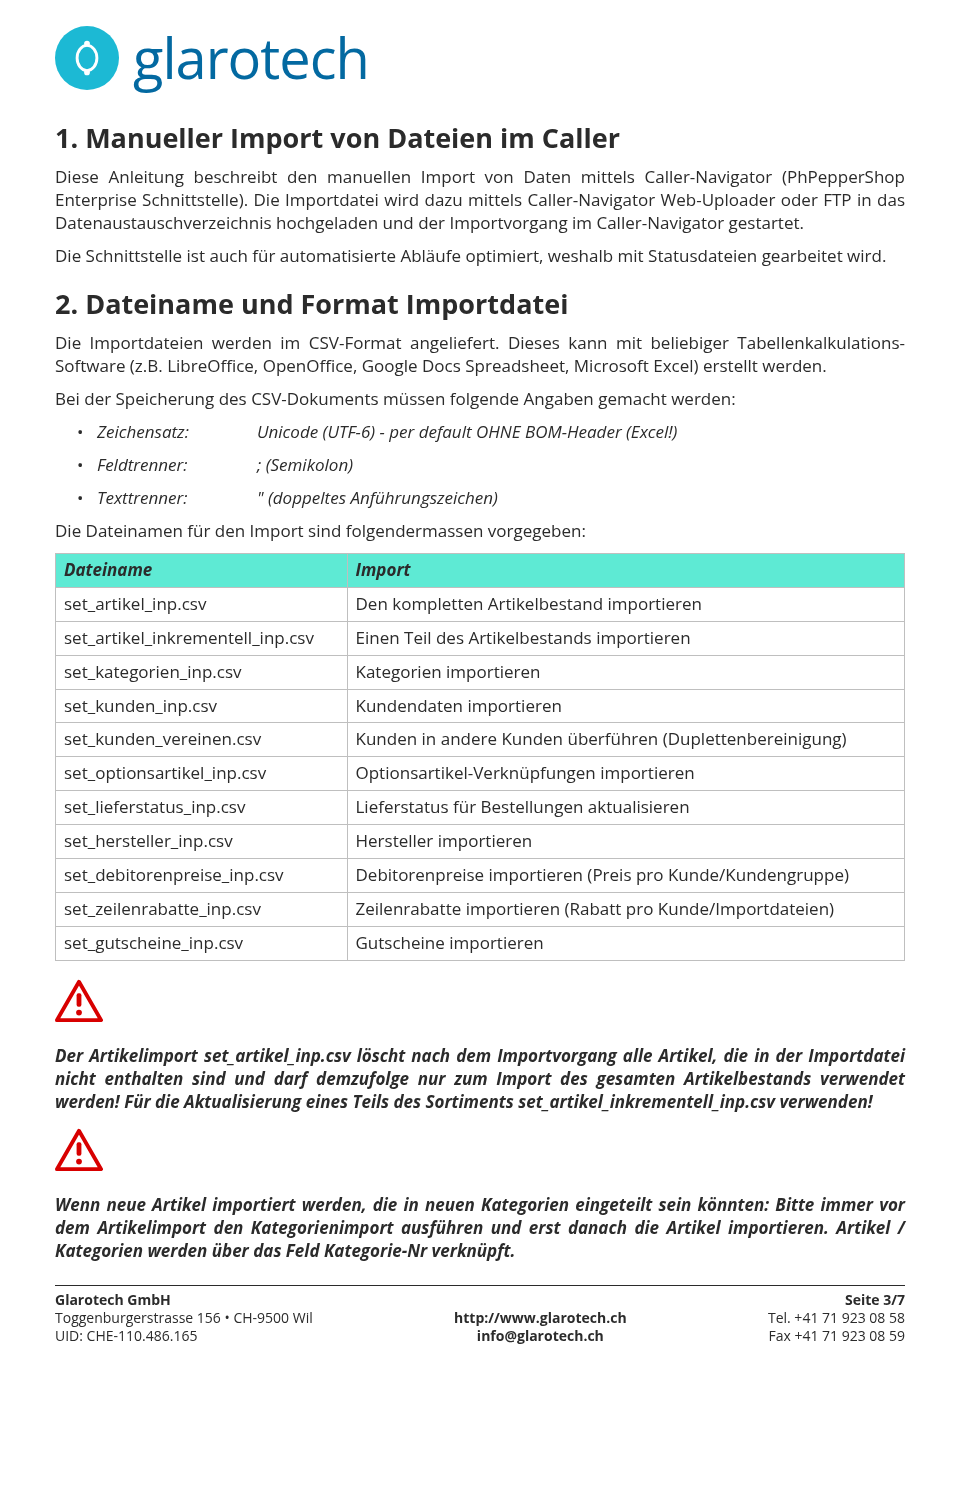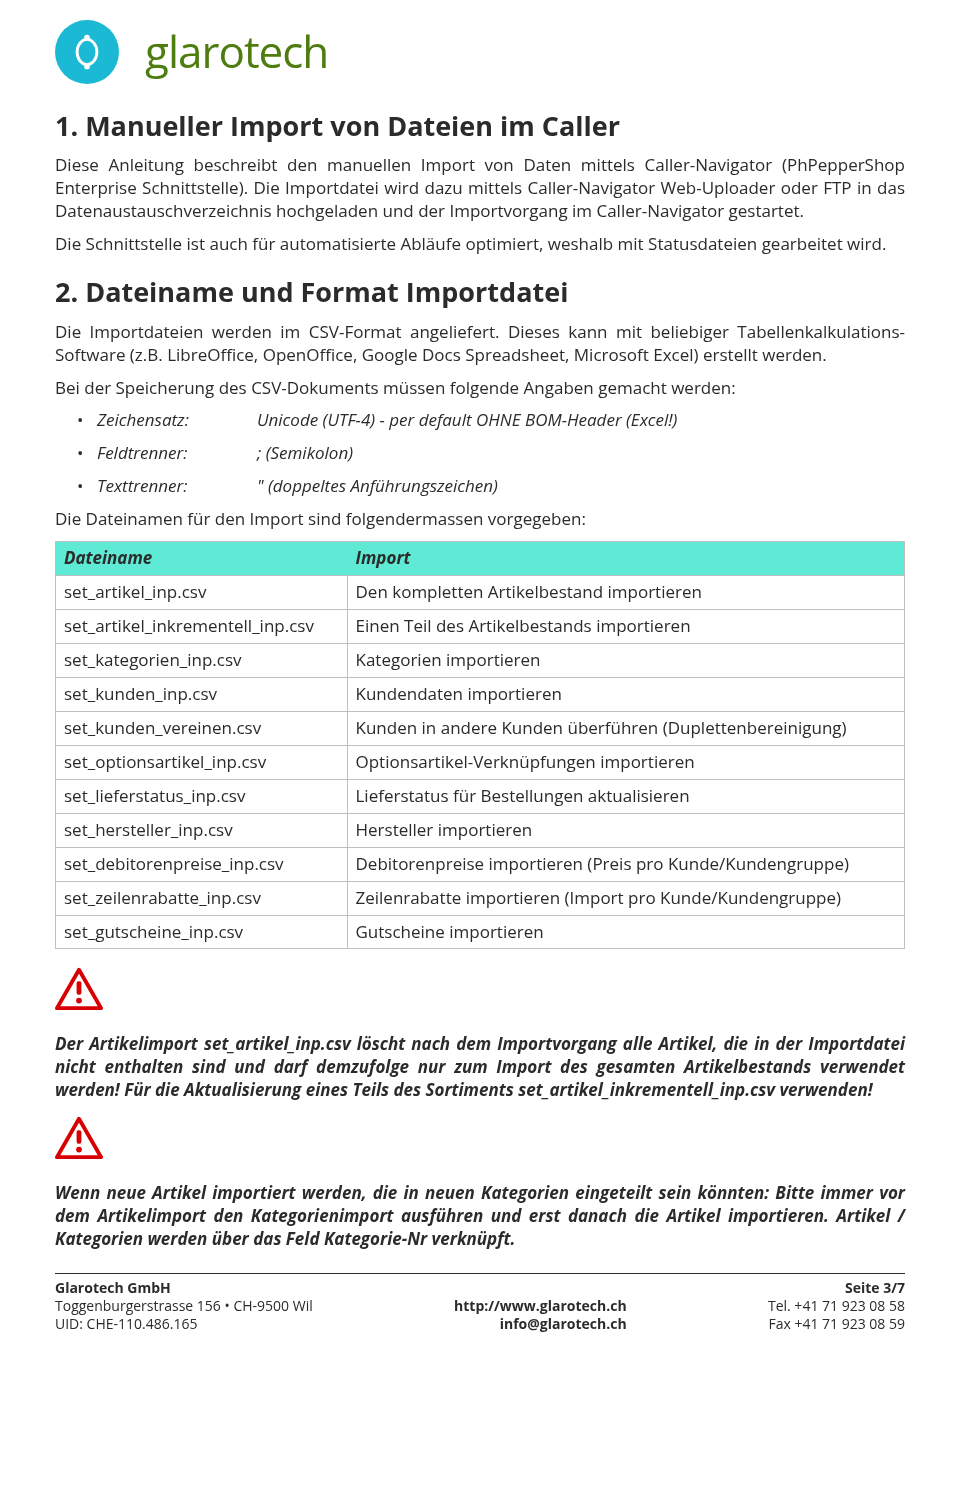--- a/index.html
+++ b/index.html
@@ -12,23 +12,22 @@
     font-size: 17px;
     line-height: 1.35;
   }
   .logo-row { display: flex; align-items: center; gap: 14px; margin-bottom: 24px; }
   .logo-circle {
     width: 64px; height: 64px; border-radius: 50%;
     background: #1cb9d4; display: flex; align-items: center; justify-content: center;
   }
   .logo-circle svg { width: 36px; height: 36px; }
   .logo-text {
-    font-size: 44px; font-weight: 400; letter-spacing: -1px;
-    color: #4d7c0f;
-    margin-left: 12px;
+    font-size: 56px; font-weight: 400; letter-spacing: -1px;
+    color: #0369a1;
   }
   h1 { font-size: 27px; font-weight: 700; margin-bottom: 10px; }
   h2 { font-size: 27px; font-weight: 700; margin-top: 18px; margin-bottom: 10px; }
   p { margin-bottom: 10px; text-align: justify; }
   ul.bullets { list-style: none; margin: 8px 0 10px 22px; }
   ul.bullets li { position: relative; padding-left: 20px; margin-bottom: 10px; font-style: italic; }
   ul.bullets li::before {
     content: "•"; position: absolute; left: 0; top: 0; font-style: normal;
   }
   ul.bullets li .k { display: inline-block; width: 160px; }
@@ -45,21 +44,21 @@
   }
   .warning-block { display: flex; gap: 16px; margin-bottom: 14px; align-items: flex-start; flex-direction: column; }
   .warning-block .tri { flex: 0 0 48px; }
   .warning-block .tri svg { width: 48px; height: 44px; }
   .warning-block .wtext { font-style: italic; font-weight: 700; text-align: justify; }
   .footer {
     border-top: 1px solid #2b2b2b; margin-top: 22px; padding-top: 5px;
     display: flex; justify-content: space-between; font-size: 14px; line-height: 1.3;
   }
   .footer .col { white-space: pre; }
-  .footer .col.center { text-align: right; }
+  .footer .col.center { text-align: center; }
   .footer .col.right { text-align: right; }
   .footer .bold { font-weight: 700; }
 </style>
 </head>
 <body>
 
 <div class="logo-row">
   <div class="logo-circle">
     <svg viewBox="0 0 40 40">
       <ellipse cx="20" cy="20" rx="11" ry="14" fill="none" stroke="#fff" stroke-width="3.2"></ellipse>
@@ -72,21 +71,21 @@
 
 <h1>1. Manueller Import von Dateien im Caller</h1>
 <p>Diese Anleitung beschreibt den manuellen Import von Daten mittels Caller-Navigator (PhPepperShop Enterprise Schnittstelle). Die Importdatei wird dazu mittels Caller-Navigator Web-Uploader oder FTP in das Datenaustauschverzeichnis hochgeladen und der Importvorgang im Caller-Navigator gestartet.</p>
 <p>Die Schnittstelle ist auch für automatisierte Abläufe optimiert, weshalb mit Statusdateien gearbeitet wird.</p>
 
 <h2>2. Dateiname und Format Importdatei</h2>
 <p>Die Importdateien werden im CSV-Format angeliefert. Dieses kann mit beliebiger Tabellenkalkulations-Software (z.B. LibreOffice, OpenOffice, Google Docs Spreadsheet, Microsoft Excel) erstellt werden.</p>
 <p>Bei der Speicherung des CSV-Dokuments müssen folgende Angaben gemacht werden:</p>
 
 <ul class="bullets">
-  <li><span class="k">Zeichensatz:</span><span class="v">Unicode (UTF-4) - per default OHNE BOM-Header (Excel!)</span></li>
+  <li><span class="k">Zeichensatz:</span><span class="v">Unicode (UTF-6) - per default OHNE BOM-Header (Excel!)</span></li>
   <li><span class="k">Feldtrenner:</span><span class="v">;   (Semikolon)</span></li>
   <li><span class="k">Texttrenner:</span><span class="v">"   (doppeltes Anführungszeichen)</span></li>
 </ul>
 
 <p>Die Dateinamen für den Import sind folgendermassen vorgegeben:</p>
 
 <table class="files">
   <thead>
     <tr>
       <th>Dateiname</th>
@@ -125,21 +124,21 @@
       <tr>
         <td>set_hersteller_inp.csv</td>
         <td>Hersteller importieren</td>
       </tr>
       <tr>
         <td>set_debitorenpreise_inp.csv</td>
         <td>Debitorenpreise importieren (Preis pro Kunde/Kundengruppe)</td>
       </tr>
       <tr>
         <td>set_zeilenrabatte_inp.csv</td>
-        <td>Zeilenrabatte importieren (Import pro Kunde/Kundengruppe)</td>
+        <td>Zeilenrabatte importieren (Rabatt pro Kunde/Importdateien)</td>
       </tr>
       <tr>
         <td>set_gutscheine_inp.csv</td>
         <td>Gutscheine importieren</td>
       </tr>
     </tbody>
 </table>
 
 <div class="warning-block">
   <div class="tri">

